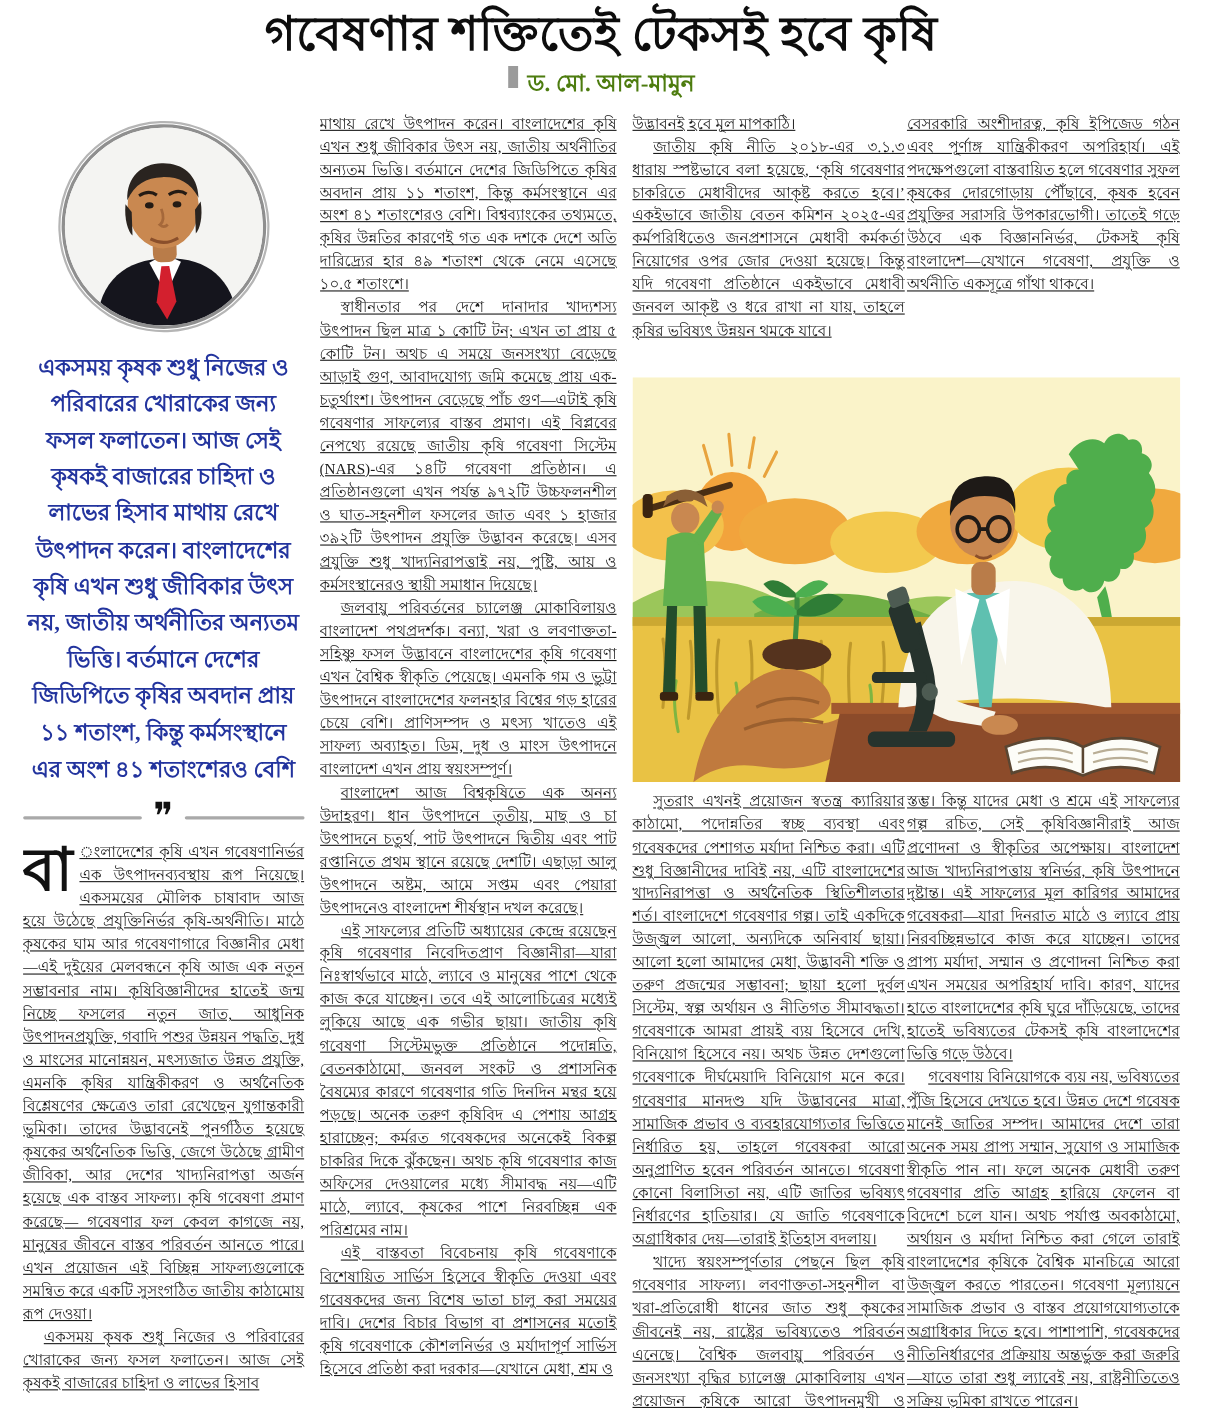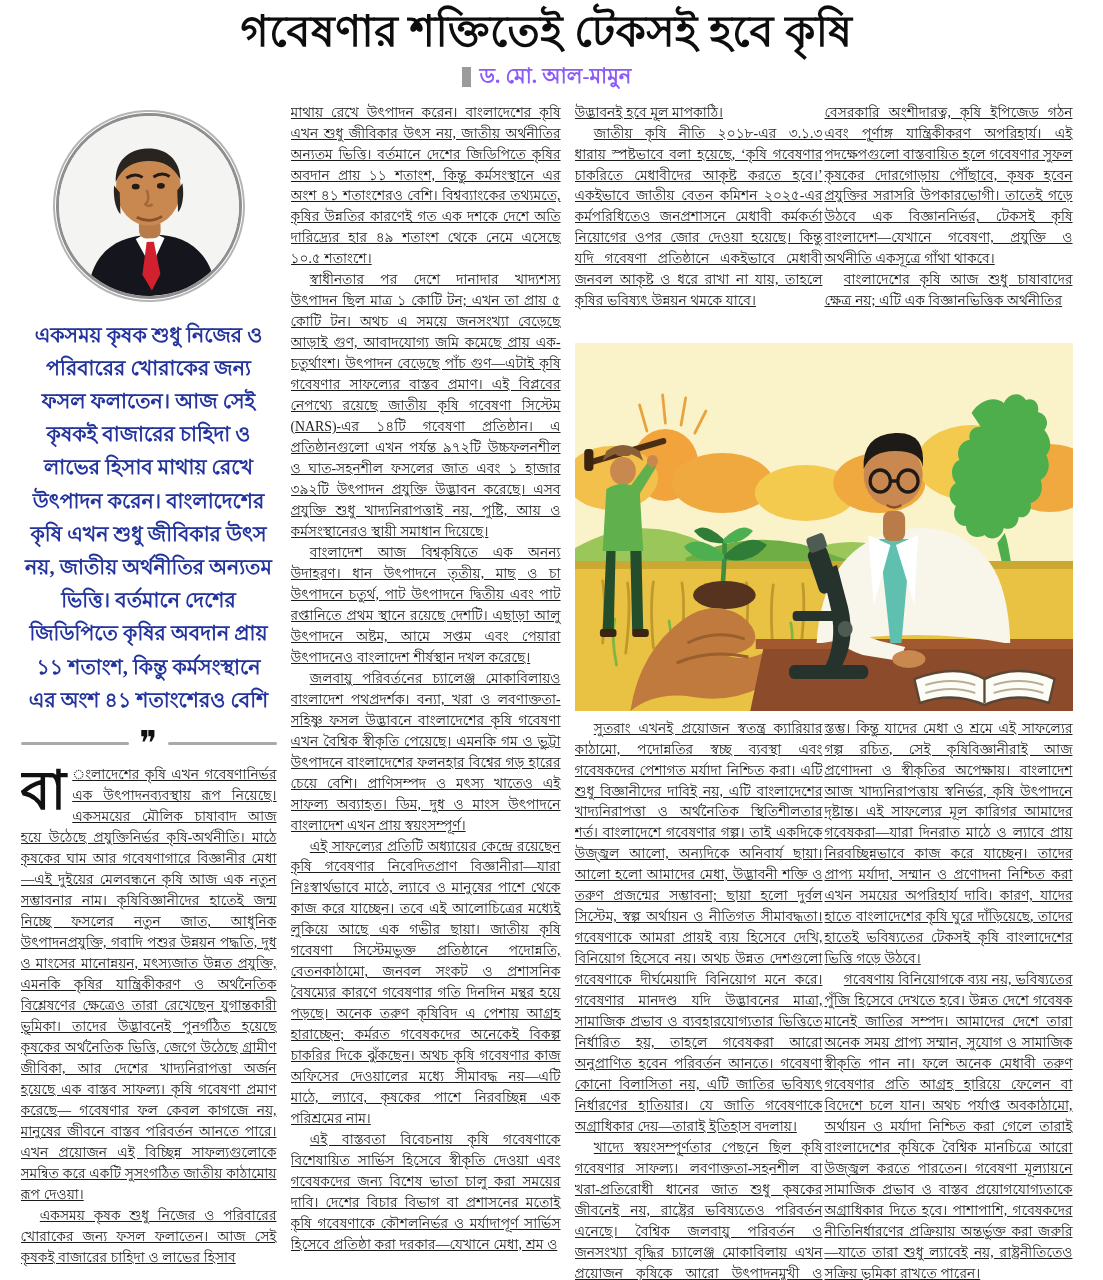--- a/index.html
+++ b/index.html
@@ -4,22 +4,22 @@
 <style>
   * { margin:0; padding:0; box-sizing:border-box; }
   html,body { background:#ffffff; }
   body { font-family:"Liberation Serif","DejaVu Serif",serif; color:#1a1a1a; }
   .page{ width:1082px; height:1280px; margin:0 auto; background:#fff; overflow:hidden;
          padding:6px 20px 0 10px; position:relative; }
 
   
   .header{ text-align:center; }
   .headline{ font-size:43px; font-weight:bold; color:#0d0d0d; line-height:1.2; letter-spacing:.5px; }
-  .byline-row{ margin-top:2px; font-size:21px; font-weight:bold; color:#8b5cf6;
-               display:flex; align-items:center; justify-content:center; gap:9px; }
+  .byline-row{ margin-top:2px; font-size:21px; font-weight:bold; color:#4d7c0f;
+               display:flex; align-items:flex-start; justify-content:center; gap:9px; }
   .byline-bar{ display:inline-block; width:9px; height:20px; background:#9b9b9b; }
 
   
   .main{ display:grid; grid-template-columns:256px 270px 1fr; column-gap:14px; margin-top:8px; height:1185px; }
   .col{ overflow:hidden; }
 
   .bodytext p{ font-size:13.8px; line-height:1.52; text-align:justify; text-indent:1.4em;
                word-spacing:.02em;text-decoration:underline; }
   .bodytext p.cont{ text-indent:0; }
 
@@ -106,36 +106,35 @@
 
       <div class="bodytext">
         <p class="cont"><span class="dropcap">বা</span><span>ংলাদেশের কৃষি এখন গবেষণানির্ভর এক উৎপাদনব্যবস্থায় রূপ নিয়েছে। একসময়ের মৌলিক চাষাবাদ আজ হয়ে উঠেছে প্রযুক্তিনির্ভর কৃষি-অর্থনীতি। মাঠে কৃষকের ঘাম আর গবেষণাগারে বিজ্ঞানীর মেধা—এই দুইয়ের মেলবন্ধনে কৃষি আজ এক নতুন সম্ভাবনার নাম। কৃষিবিজ্ঞানীদের হাতেই জন্ম নিচ্ছে ফসলের নতুন জাত, আধুনিক উৎপাদনপ্রযুক্তি, গবাদি পশুর উন্নয়ন পদ্ধতি, দুধ ও মাংসের মানোন্নয়ন, মৎস্যজাত উন্নত প্রযুক্তি, এমনকি কৃষির যান্ত্রিকীকরণ ও অর্থনৈতিক বিশ্লেষণের ক্ষেত্রেও তারা রেখেছেন যুগান্তকারী ভূমিকা। তাদের উদ্ভাবনেই পুনর্গঠিত হয়েছে কৃষকের অর্থনৈতিক ভিত্তি, জেগে উঠেছে গ্রামীণ জীবিকা, আর দেশের খাদ্যনিরাপত্তা অর্জন হয়েছে এক বাস্তব সাফল্য। কৃষি গবেষণা প্রমাণ করেছে— গবেষণার ফল কেবল কাগজে নয়, মানুষের জীবনে বাস্তব পরিবর্তন আনতে পারে। এখন প্রয়োজন এই বিচ্ছিন্ন সাফল্যগুলোকে সমন্বিত করে একটি সুসংগঠিত জাতীয় কাঠামোয় রূপ দেওয়া।</span></p>
         <p>একসময় কৃষক শুধু নিজের ও পরিবারের খোরাকের জন্য ফসল ফলাতেন। আজ সেই কৃষকই বাজারের চাহিদা ও লাভের হিসাব</p>
       </div>
     </div>
 
     <div class="col bodytext">
       <p class="cont">মাথায় রেখে উৎপাদন করেন। বাংলাদেশের কৃষি এখন শুধু জীবিকার উৎস নয়, জাতীয় অর্থনীতির অন্যতম ভিত্তি। বর্তমানে দেশের জিডিপিতে কৃষির অবদান প্রায় ১১ শতাংশ, কিন্তু কর্মসংস্থানে এর অংশ ৪১ শতাংশেরও বেশি। বিশ্বব্যাংকের তথ্যমতে, কৃষির উন্নতির কারণেই গত এক দশকে দেশে অতি দারিদ্র্যের হার ৪৯ শতাংশ থেকে নেমে এসেছে ১০.৫ শতাংশে।</p>
       <p>স্বাধীনতার পর দেশে দানাদার খাদ্যশস্য উৎপাদন ছিল মাত্র ১ কোটি টন; এখন তা প্রায় ৫ কোটি টন। অথচ এ সময়ে জনসংখ্যা বেড়েছে আড়াই গুণ, আবাদযোগ্য জমি কমেছে প্রায় এক-চতুর্থাংশ। উৎপাদন বেড়েছে পাঁচ গুণ—এটাই কৃষি গবেষণার সাফল্যের বাস্তব প্রমাণ। এই বিপ্লবের নেপথ্যে রয়েছে জাতীয় কৃষি গবেষণা সিস্টেম (NARS)-এর ১৪টি গবেষণা প্রতিষ্ঠান। এ প্রতিষ্ঠানগুলো এখন পর্যন্ত ৯৭২টি উচ্চফলনশীল ও ঘাত-সহনশীল ফসলের জাত এবং ১ হাজার ৩৯২টি উৎপাদন প্রযুক্তি উদ্ভাবন করেছে। এসব প্রযুক্তি শুধু খাদ্যনিরাপত্তাই নয়, পুষ্টি, আয় ও কর্মসংস্থানেরও স্থায়ী সমাধান দিয়েছে।</p>
+      <p>জলবায়ু পরিবর্তনের চ্যালেঞ্জ মোকাবিলায়ও বাংলাদেশ পথপ্রদর্শক। বন্যা, খরা ও লবণাক্ততা-সহিষ্ণু ফসল উদ্ভাবনে বাংলাদেশের কৃষি গবেষণা এখন বৈশ্বিক স্বীকৃতি পেয়েছে। এমনকি গম ও ভুট্টা উৎপাদনে বাংলাদেশের ফলনহার বিশ্বের গড় হারের চেয়ে বেশি। প্রাণিসম্পদ ও মৎস্য খাতেও এই সাফল্য অব্যাহত। ডিম, দুধ ও মাংস উৎপাদনে বাংলাদেশ এখন প্রায় স্বয়ংসম্পূর্ণ।</p>
       <p>বাংলাদেশ আজ বিশ্বকৃষিতে এক অনন্য উদাহরণ। ধান উৎপাদনে তৃতীয়, মাছ ও চা উৎপাদনে চতুর্থ, পাট উৎপাদনে দ্বিতীয় এবং পাট রপ্তানিতে প্রথম স্থানে রয়েছে দেশটি। এছাড়া আলু উৎপাদনে অষ্টম, আমে সপ্তম এবং পেয়ারা উৎপাদনেও বাংলাদেশ শীর্ষস্থান দখল করেছে।</p>
-      <p>জলবায়ু পরিবর্তনের চ্যালেঞ্জ মোকাবিলায়ও বাংলাদেশ পথপ্রদর্শক। বন্যা, খরা ও লবণাক্ততা-সহিষ্ণু ফসল উদ্ভাবনে বাংলাদেশের কৃষি গবেষণা এখন বৈশ্বিক স্বীকৃতি পেয়েছে। এমনকি গম ও ভুট্টা উৎপাদনে বাংলাদেশের ফলনহার বিশ্বের গড় হারের চেয়ে বেশি। প্রাণিসম্পদ ও মৎস্য খাতেও এই সাফল্য অব্যাহত। ডিম, দুধ ও মাংস উৎপাদনে বাংলাদেশ এখন প্রায় স্বয়ংসম্পূর্ণ।</p>
       <p>এই সাফল্যের প্রতিটি অধ্যায়ের কেন্দ্রে রয়েছেন কৃষি গবেষণার নিবেদিতপ্রাণ বিজ্ঞানীরা—যারা নিঃস্বার্থভাবে মাঠে, ল্যাবে ও মানুষের পাশে থেকে কাজ করে যাচ্ছেন। তবে এই আলোচিত্রের মধ্যেই লুকিয়ে আছে এক গভীর ছায়া। জাতীয় কৃষি গবেষণা সিস্টেমভুক্ত প্রতিষ্ঠানে পদোন্নতি, বেতনকাঠামো, জনবল সংকট ও প্রশাসনিক বৈষম্যের কারণে গবেষণার গতি দিনদিন মন্থর হয়ে পড়ছে। অনেক তরুণ কৃষিবিদ এ পেশায় আগ্রহ হারাচ্ছেন; কর্মরত গবেষকদের অনেকেই বিকল্প চাকরির দিকে ঝুঁকছেন। অথচ কৃষি গবেষণার কাজ অফিসের দেওয়ালের মধ্যে সীমাবদ্ধ নয়—এটি মাঠে, ল্যাবে, কৃষকের পাশে নিরবচ্ছিন্ন এক পরিশ্রমের নাম।</p>
       <p>এই বাস্তবতা বিবেচনায় কৃষি গবেষণাকে বিশেষায়িত সার্ভিস হিসেবে স্বীকৃতি দেওয়া এবং গবেষকদের জন্য বিশেষ ভাতা চালু করা সময়ের দাবি। দেশের বিচার বিভাগ বা প্রশাসনের মতোই কৃষি গবেষণাকে কৌশলনির্ভর ও মর্যাদাপূর্ণ সার্ভিস হিসেবে প্রতিষ্ঠা করা দরকার—যেখানে মেধা, শ্রম ও</p>
     </div>
 
     <div class="right-region">
 
       <div class="right-top">
         <div class="bodytext">
           <p class="cont">উদ্ভাবনই হবে মূল মাপকাঠি।</p>
           <p>জাতীয় কৃষি নীতি ২০১৮-এর ৩.১.৩ ধারায় স্পষ্টভাবে বলা হয়েছে, ‘কৃষি গবেষণার চাকরিতে মেধাবীদের আকৃষ্ট করতে হবে।’ একইভাবে জাতীয় বেতন কমিশন ২০২৫-এর কর্মপরিধিতেও জনপ্রশাসনে মেধাবী কর্মকর্তা নিয়োগের ওপর জোর দেওয়া হয়েছে। কিন্তু যদি গবেষণা প্রতিষ্ঠানে একইভাবে মেধাবী জনবল আকৃষ্ট ও ধরে রাখা না যায়, তাহলে কৃষির ভবিষ্যৎ উন্নয়ন থমকে যাবে।</p>
         </div>
         <div class="bodytext">
           <p class="cont">বেসরকারি অংশীদারত্ব, কৃষি ইপিজেড গঠন এবং পূর্ণাঙ্গ যান্ত্রিকীকরণ অপরিহার্য। এই পদক্ষেপগুলো বাস্তবায়িত হলে গবেষণার সুফল কৃষকের দোরগোড়ায় পৌঁছাবে, কৃষক হবেন প্রযুক্তির সরাসরি উপকারভোগী। তাতেই গড়ে উঠবে এক বিজ্ঞাননির্ভর, টেকসই কৃষি বাংলাদেশ—যেখানে গবেষণা, প্রযুক্তি ও অর্থনীতি একসূত্রে গাঁথা থাকবে।</p>
-          <p>বাংলাদেশের কৃষি আজ শুধু চাষাবাদের ক্ষেত্র নয়; এটি এক বিজ্ঞানভিত্তিক অর্থনীতির</p>
         </div>
       </div>
 
       <div class="illustration">
         <svg viewBox="0 0 540 368" preserveAspectRatio="none">
 
           <rect width="540" height="368" fill="#FAF3C9"></rect>
 
           <g stroke="#E8A33D" stroke-width="3" stroke-linecap="round">
             <line x1="70" y1="62" x2="78" y2="88"></line>

